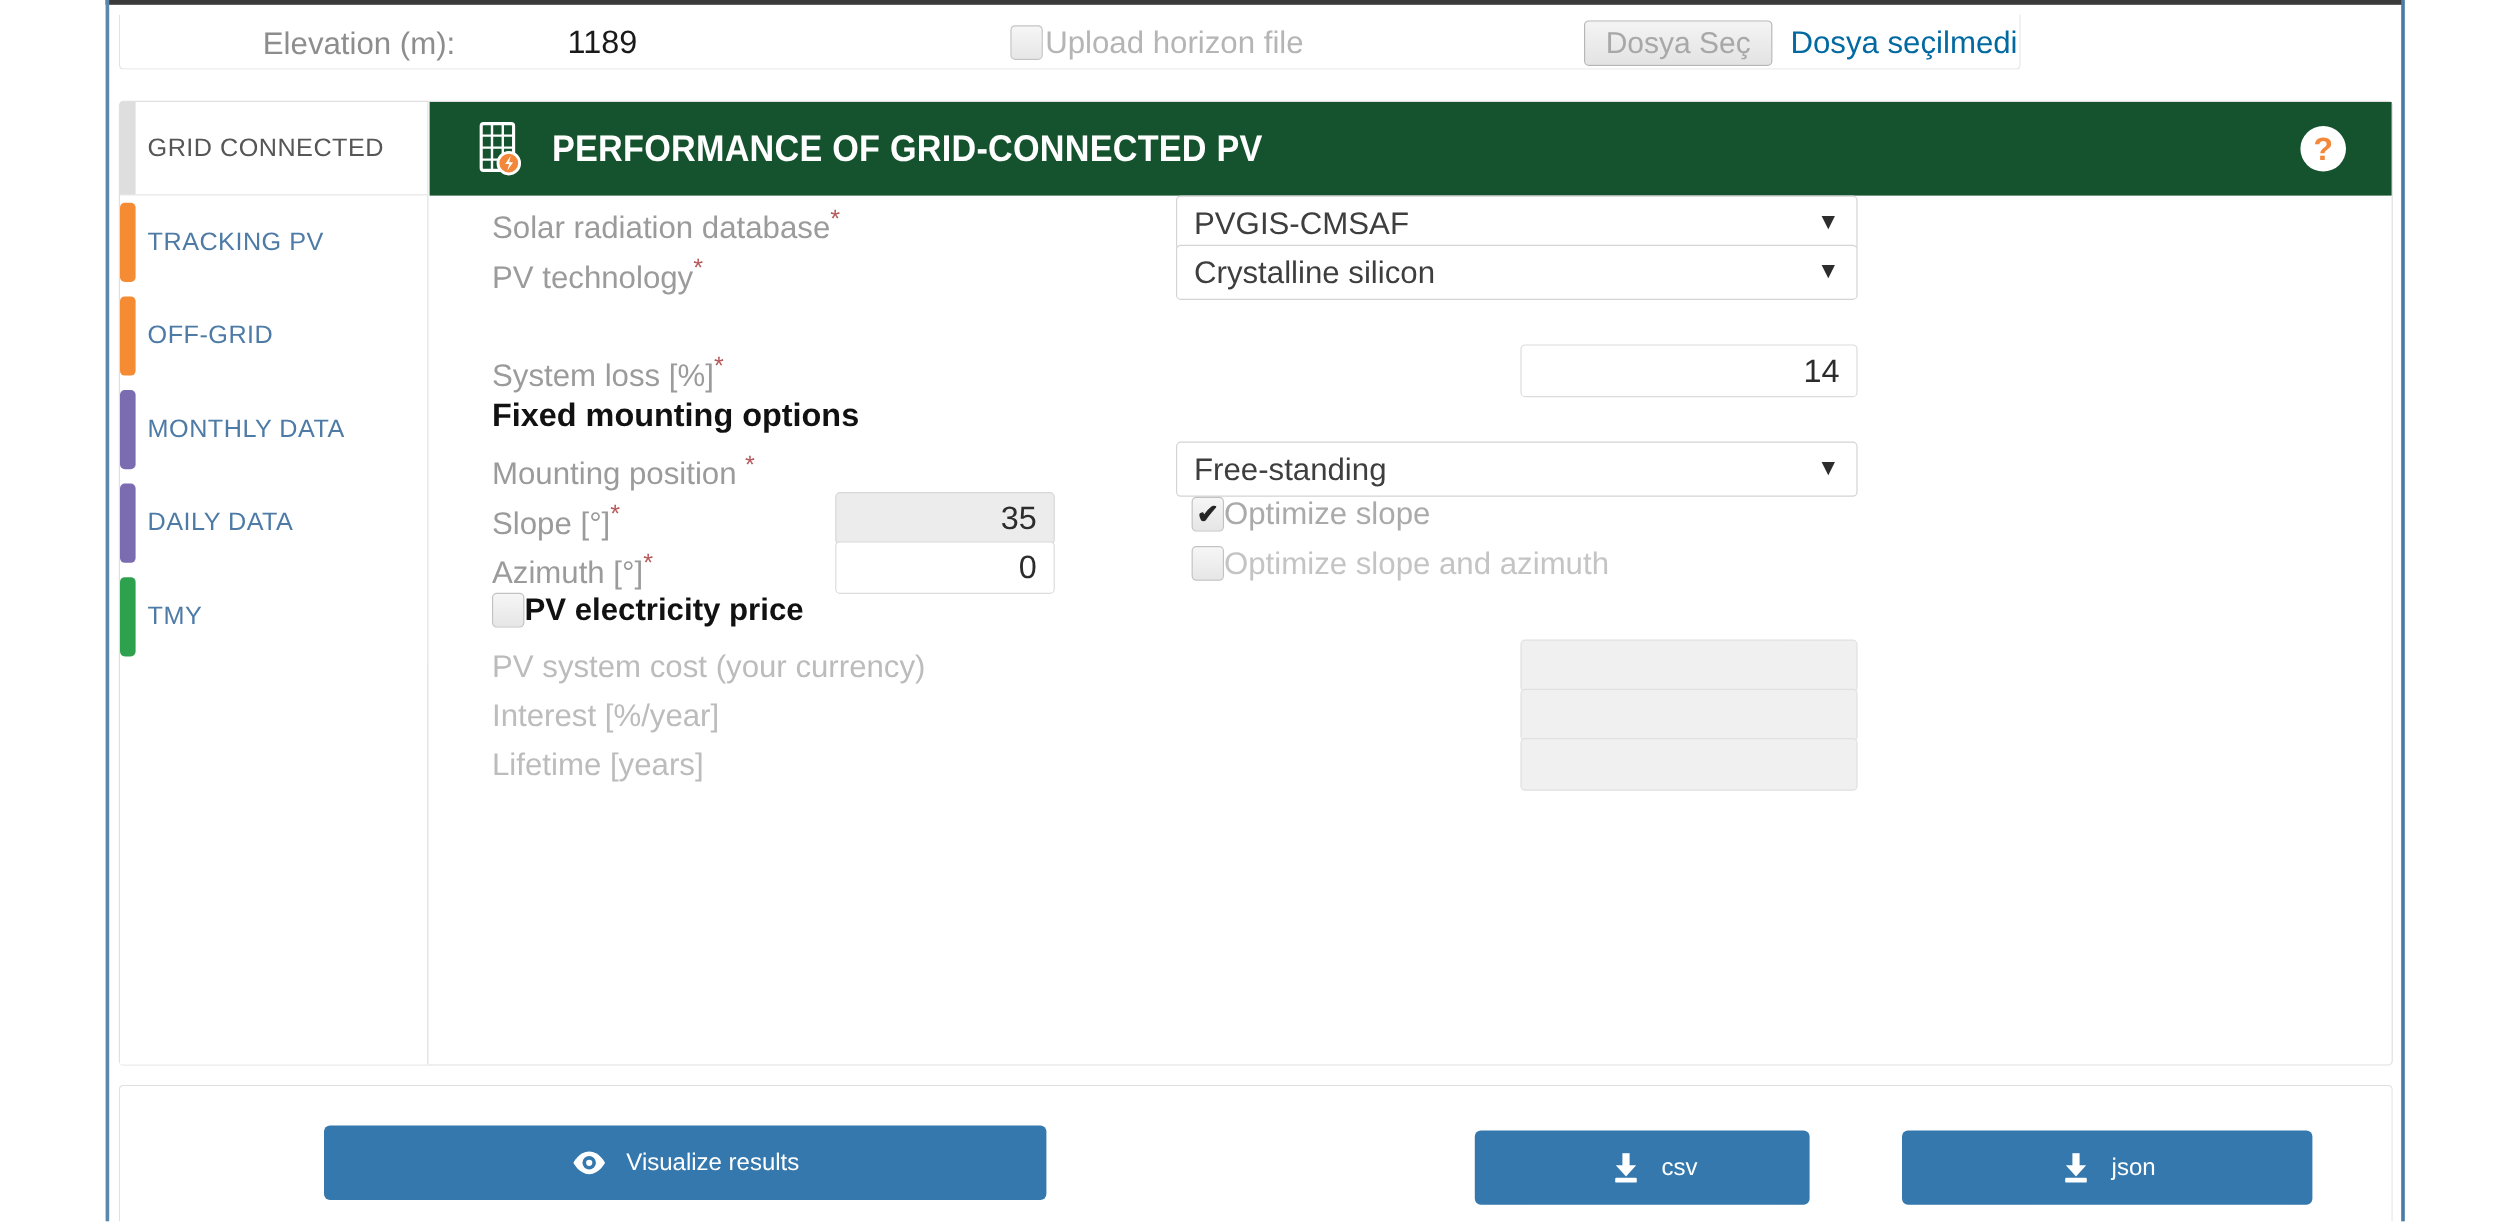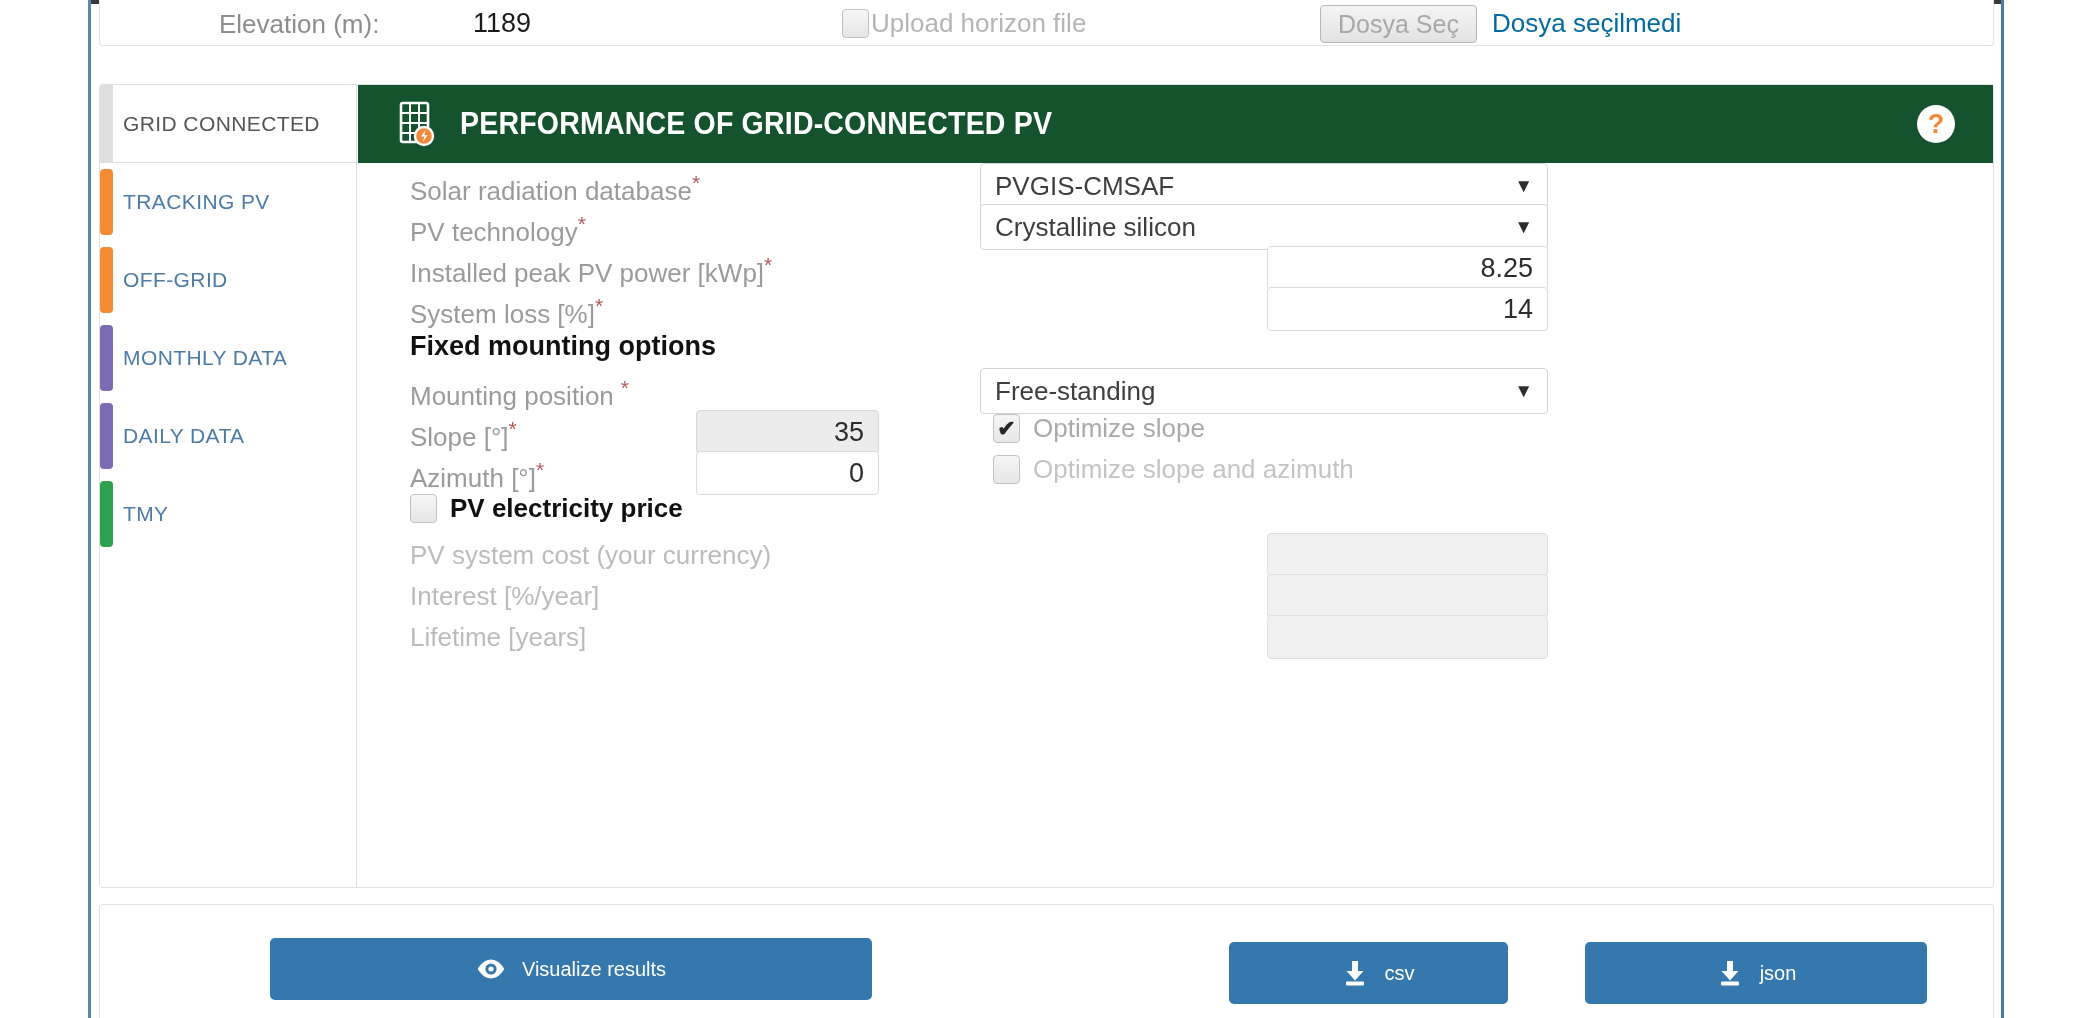--- a/index.html
+++ b/index.html
@@ -23,21 +23,21 @@
     position: absolute; left: 88px; top: 0; width: 3px; height: 1018px;
     background: #5b87ad;
   }
   .page-border-right {
     position: absolute; left: 2001px; top: 0; width: 3px; height: 1018px;
     background: #4a7ba6;
   }
 
   
   .card-top {
-    position: absolute; left: 99px; top: 0; width: 1895px; height: 46px;
+    position: absolute; left: 99px; top: 12px; width: 1585px; height: 46px;
     background: #ffffff; border: 1px solid #e2e2e2; border-top: none;
     border-radius: 0 0 4px 4px;
   }
   .elev-label {
     position: absolute; left: 119px; top: 9px;
     font-size: 26px; color: #8d8d8d; font-weight: 400; white-space: nowrap;
   }
   .elev-value {
     position: absolute; left: 373px; top: 8px;
     font-size: 27px; color: #1a1a1a; font-weight: 400;
@@ -146,21 +146,21 @@
     border: 1px solid #dcdcdc; border-radius: 4px;
     display: flex; align-items: center; justify-content: flex-end;
     padding-right: 14px; font-size: 27px; color: #2c2c2c;
   }
   .num-input.disabled {
     background: #ececec; border-color: #d8d8d8; color: #2c2c2c;
   }
   .num-input.empty { background: #f0f0f0; border-color: #e0e0e0; }
 
   .cb-row {
-    position: absolute; display: flex; align-items: center; gap: 13px;
+    position: absolute; display: flex; align-items: center; 
   }
   .cb-text { font-size: 26px; color: #aaaaaa; white-space: nowrap; }
   .cb-text.lighter { color: #c4c4c4; }
   .cb-text.bold-dark { color: #111111; font-weight: bold; }
 
   
   .card-bottom {
     position: absolute; left: 99px; top: 904px; width: 1895px; height: 114px;
     background: #ffffff; border: 1px solid #e0e0e0; border-bottom: none;
     border-radius: 4px 4px 0 0;
@@ -256,24 +256,20 @@
       </div>
 
       <div class="row" style="top:41px;">
         <span class="f-label"><span>PV technology</span><span class="req">*</span></span>
         <div class="select" style="left:622px; top:0px; width:568px;">
           <span>Crystalline silicon</span>
           <span class="caret">▼</span>
         </div>
       </div>
 
-      <div class="row" style="top:82px;">
-        <span class="f-label"><span>Installed peak PV power [kWp]</span><span class="req">*</span></span>
-        <div class="num-input" style="left:909px; top:1px; width:281px;">8.25</div>
-      </div>
 
       <div class="row" style="top:123px;">
         <span class="f-label"><span>System loss [%]</span><span class="req">*</span></span>
         <div class="num-input" style="left:909px; top:1px; width:281px;">14</div>
       </div>
 
       <div class="row" style="top:164px;">
         <span class="f-head">Fixed mounting options</span>
       </div>
 

